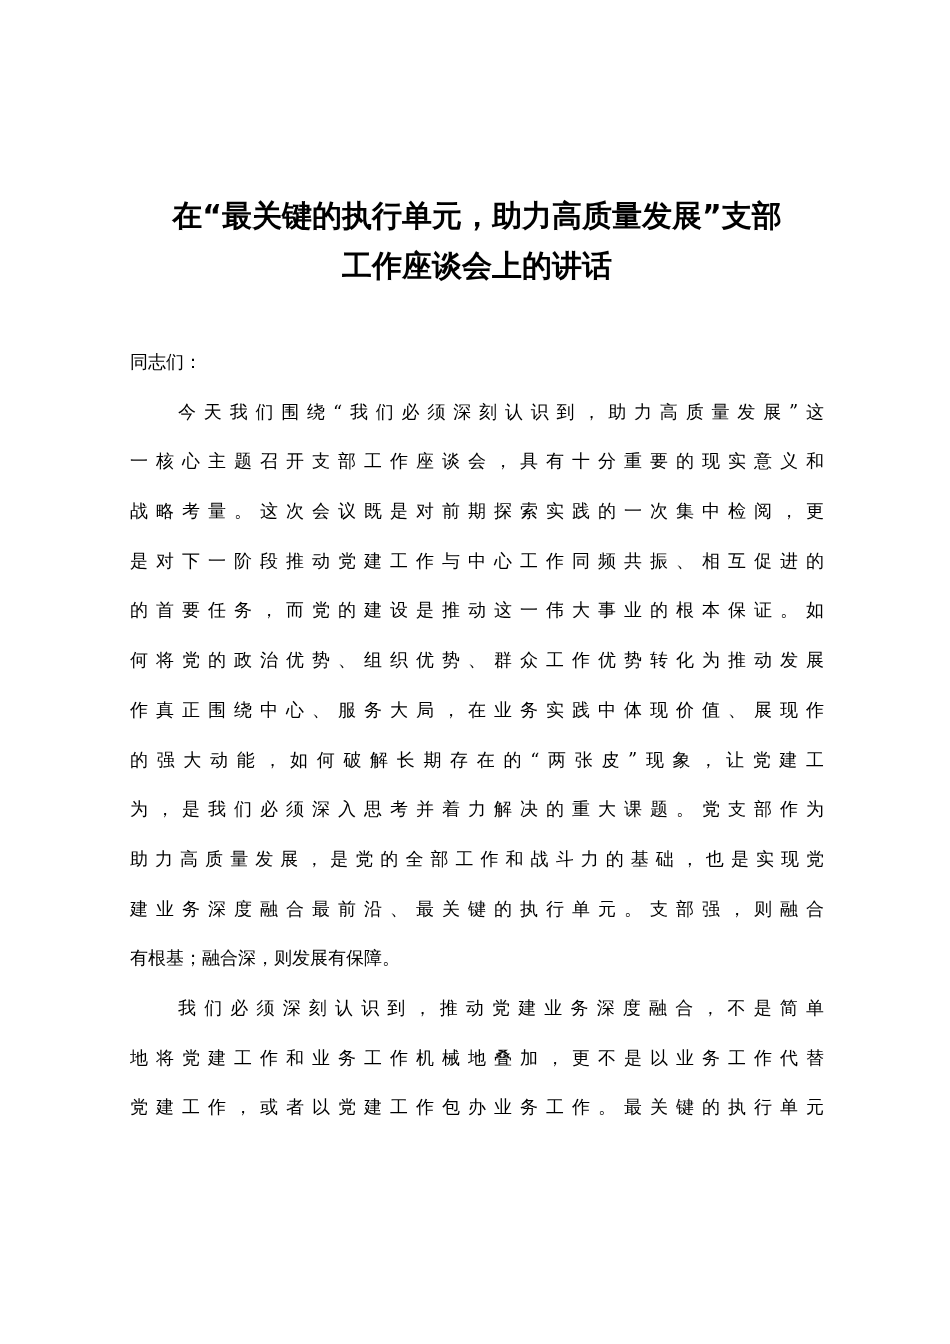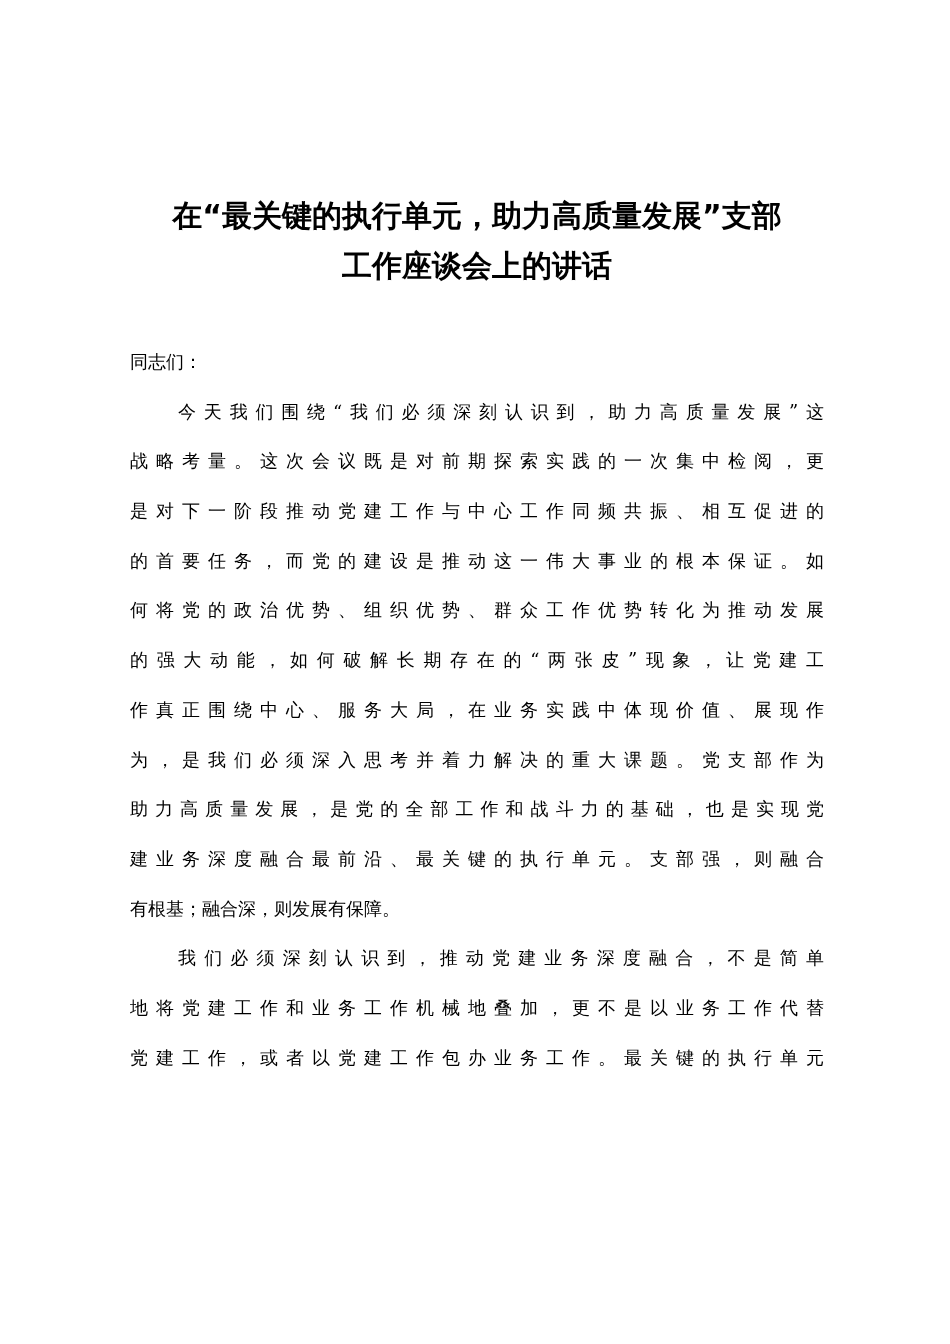--- a/index.html
+++ b/index.html
@@ -67,26 +67,27 @@
   <h1 class="title">
     <span class="tline">在“最关键的执行单元，助力高质量发展”支部</span>
     <span class="tline">工作座谈会上的讲话</span>
   </h1>
 
   <div class="body">
     <span class="line">同志们：</span>
 
     <div>
       <span class="line justify indent">今天我们围绕“我们必须深刻认识到，助力高质量发展”这</span>
+      <span class="line justify">一核心主题召开支部工作座谈会，具有十分重要的现实意义和</span>
       <span class="line justify">战略考量。这次会议既是对前期探索实践的一次集中检阅，更</span>
       <span class="line justify">是对下一阶段推动党建工作与中心工作同频共振、相互促进的</span>
       <span class="line justify">的首要任务，而党的建设是推动这一伟大事业的根本保证。如</span>
       <span class="line justify">何将党的政治优势、组织优势、群众工作优势转化为推动发展</span>
+      <span class="line justify">作真正围绕中心、服务大局，在业务实践中体现价值、展现作</span>
       <span class="line justify">的强大动能，如何破解长期存在的“两张皮”现象，让党建工</span>
-      <span class="line justify">作真正围绕中心、服务大局，在业务实践中体现价值、展现作</span>
       <span class="line justify">为，是我们必须深入思考并着力解决的重大课题。党支部作为</span>
       <span class="line justify">助力高质量发展，是党的全部工作和战斗力的基础，也是实现党</span>
       <span class="line justify">建业务深度融合最前沿、最关键的执行单元。支部强，则融合</span>
       <span class="line">有根基；融合深，则发展有保障。</span>
     </div>
 
     <div>
       <span class="line justify indent">我们必须深刻认识到，推动党建业务深度融合，不是简单</span>
       <span class="line justify">地将党建工作和业务工作机械地叠加，更不是以业务工作代替</span>
       <span class="line justify">党建工作，或者以党建工作包办业务工作。最关键的执行单元</span>

